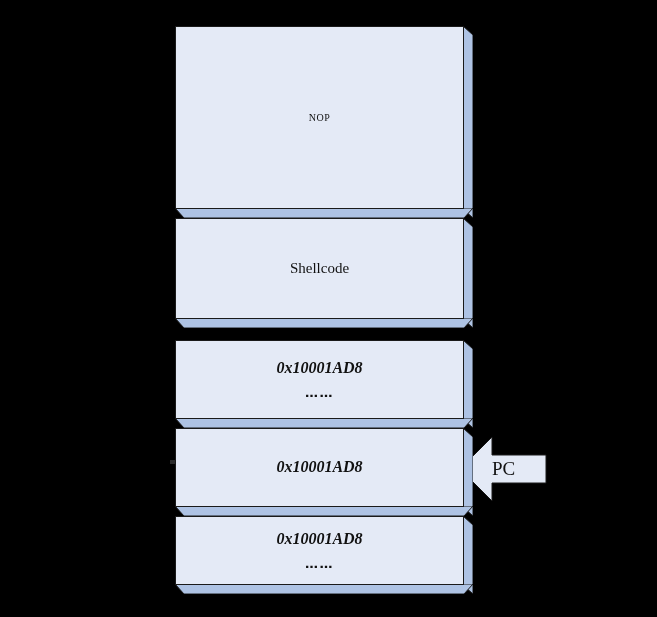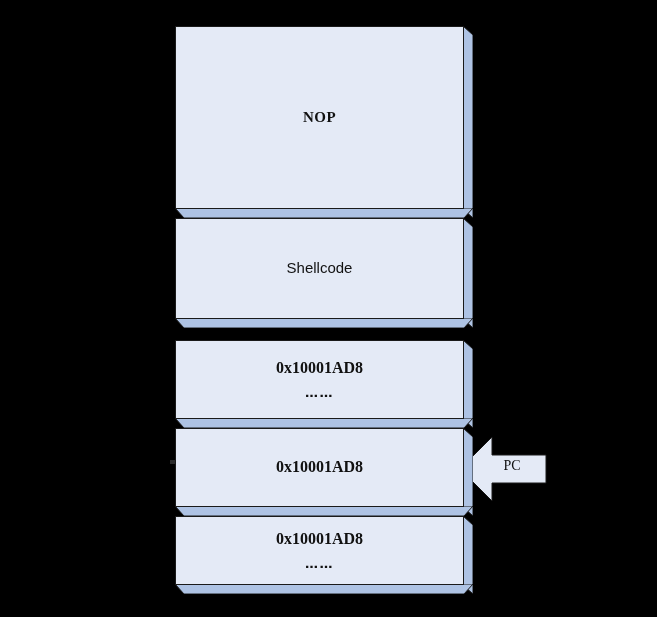--- a/index.html
+++ b/index.html
@@ -73,34 +73,35 @@
     z-index: 3;
     color: #111111;
     line-height: 1.38;
     text-align: center;
     pointer-events: none;
   }
   .block-text .line {
     white-space: pre;
   }
   .mono {
-    font-family: Liberation Sans, sans-serif;
+    font-family: Liberation Serif, serif;
     font-size: 15px;
     letter-spacing: 0px;
   }
   .label-nop {
     font-family: "Liberation Serif", "DejaVu Serif", serif;
-    font-size: 15px;
-    font-weight: 700;
+    font-size: 10px;
+    font-weight: 400;
     letter-spacing: 0.5px;
   }
   .addr {
     font-family: "Liberation Serif", "DejaVu Serif", serif;
     font-size: 16px;
     font-weight: 600;
+    font-style: italic;
   }
   .ellipsis {
     font-family: "DejaVu Sans", "Liberation Sans", sans-serif;
     font-size: 13px;
     font-weight: 700;
     letter-spacing: 1.5px;
     margin-top: 4px;
   }
 
   
@@ -110,23 +111,23 @@
     top: 433px;
     width: 92px;
     height: 72px;
   }
   #pc-arrow svg { display: block; }
   #pc-arrow .pc-label {
     position: absolute;
     left: 34px;
     top: 25px;
     width: 40px;
-    text-align: center;
-    font-family: "Liberation Serif", "DejaVu Serif", serif;
-    font-size: 14px;
+    text-align: left;
+    font-family: "Liberation Serif", "DejaVu Serif", serif;
+    font-size: 19px;
     color: #111111;
     pointer-events: none;
   }
 
   
   #frame-tick {
     position: absolute;
     left: 170px;
     top: 460px;
     width: 5px;

